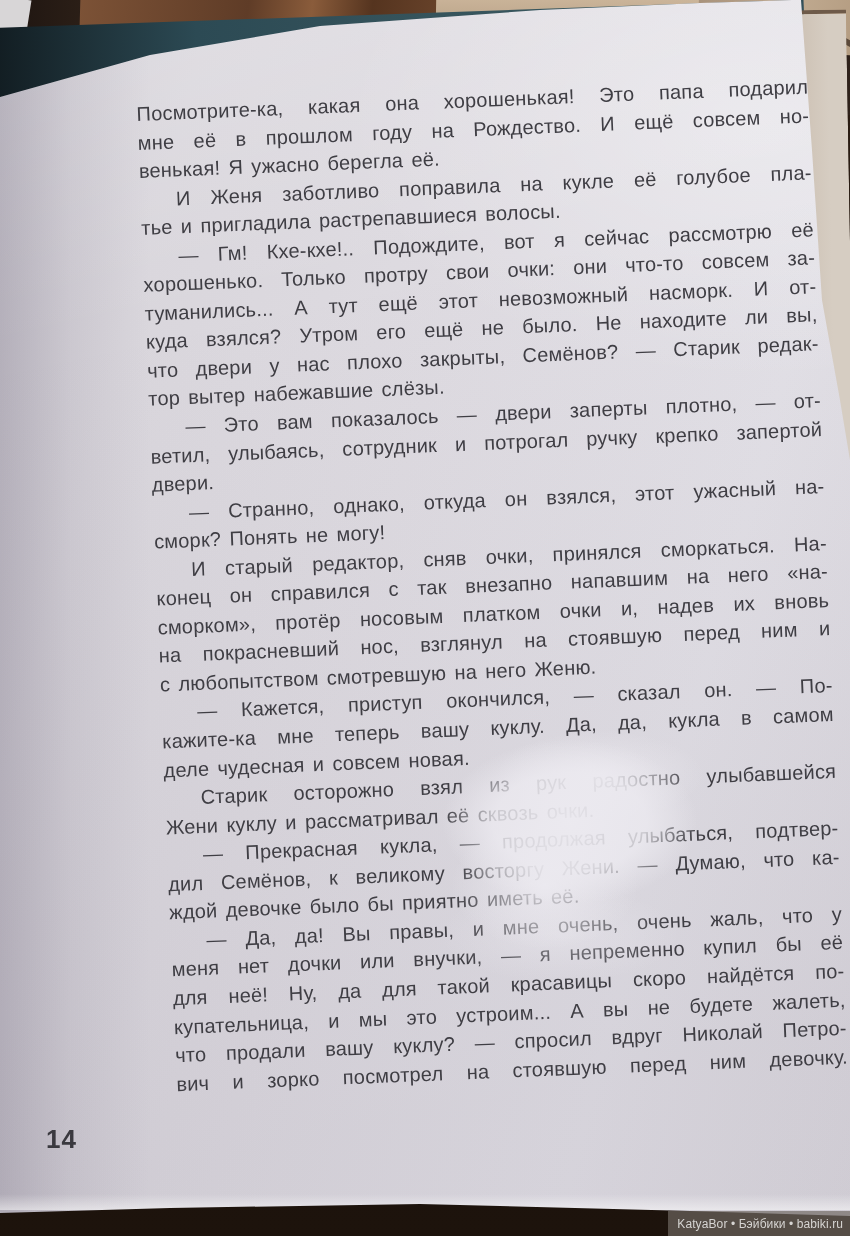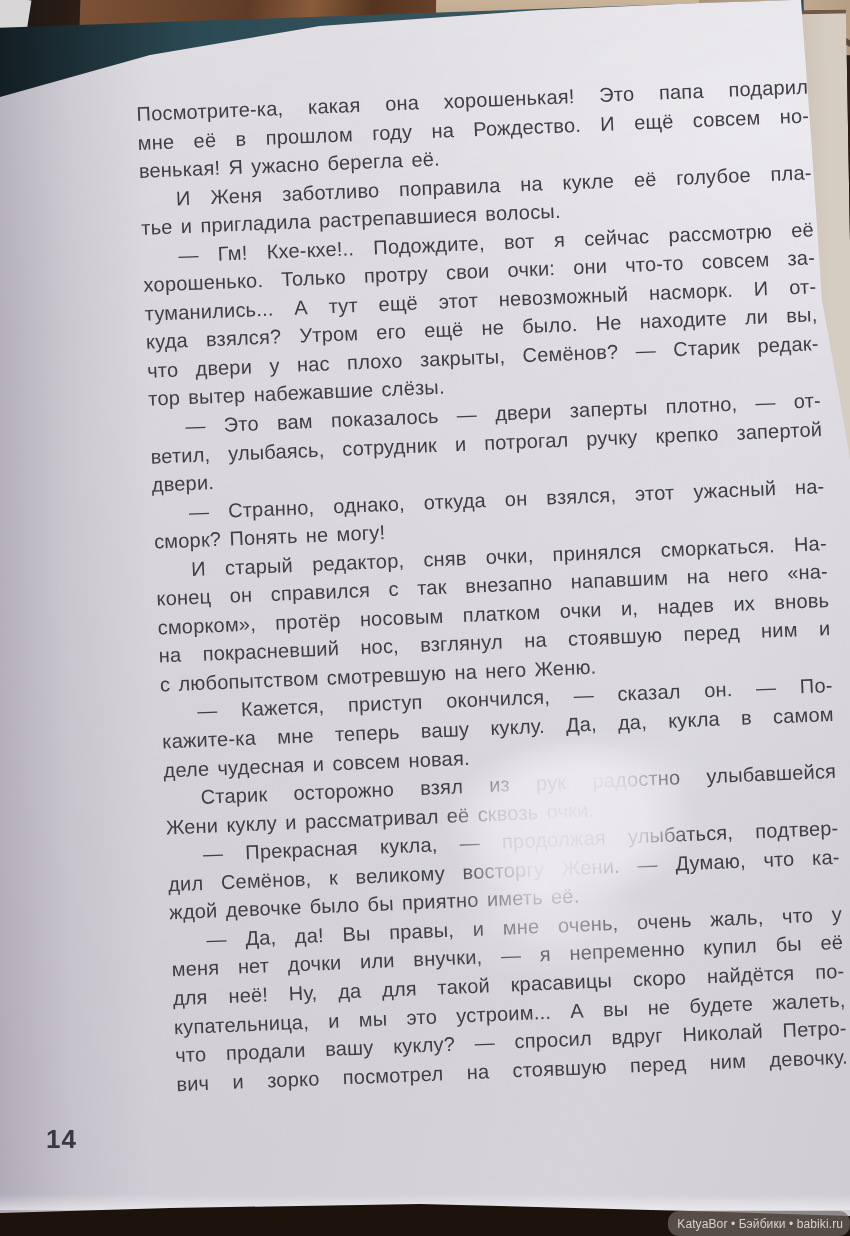--- a/index.html
+++ b/index.html
@@ -57,21 +57,21 @@
     background:
       radial-gradient(170px 110px at 570px 822px,rgba(236,234,240,0.97) 0%,rgba(236,234,240,0.8) 45%,rgba(236,234,240,0) 75%),
       radial-gradient(125px 85px at 545px 885px,rgba(236,234,240,0.92),rgba(236,234,240,0) 75%),
       radial-gradient(130px 55px at 600px 775px,rgba(236,234,240,0.75),rgba(236,234,240,0) 80%),
       radial-gradient(150px 60px at 560px 935px,rgba(236,234,240,0.45),rgba(236,234,240,0) 80%);}
   .vignette{left:0;top:0;width:100%;height:100%;pointer-events:none;
     background:radial-gradient(120% 100% at 50% 45%,rgba(0,0,0,0) 70%,rgba(0,0,0,0.18) 100%);}
   
   .watermark{right:0;bottom:0;height:25px;display:flex;align-items:center;
     padding:0 7px 0 9px;background:rgba(112,104,99,0.68);color:#d6d4d2;
-    font-size:12px;letter-spacing:0.1px;white-space:nowrap;border-radius:11px;}
+    font-size:12px;letter-spacing:0.1px;white-space:nowrap;}
 </style>
 </head>
 <body>
 
 <div class="photo" style="--paper: #dedbe1; --ink: #3f3e44; --table: #241910; --cover: #2c4a54; --cream: #c9bcae; --wood: #7c5236; --beige: #cdb79c;">
   <div class="table-top"></div>
   <div class="wood"></div>
   <div class="beige-item"></div>
   <div class="tan-right"></div>
   <div class="dark-line"></div>

